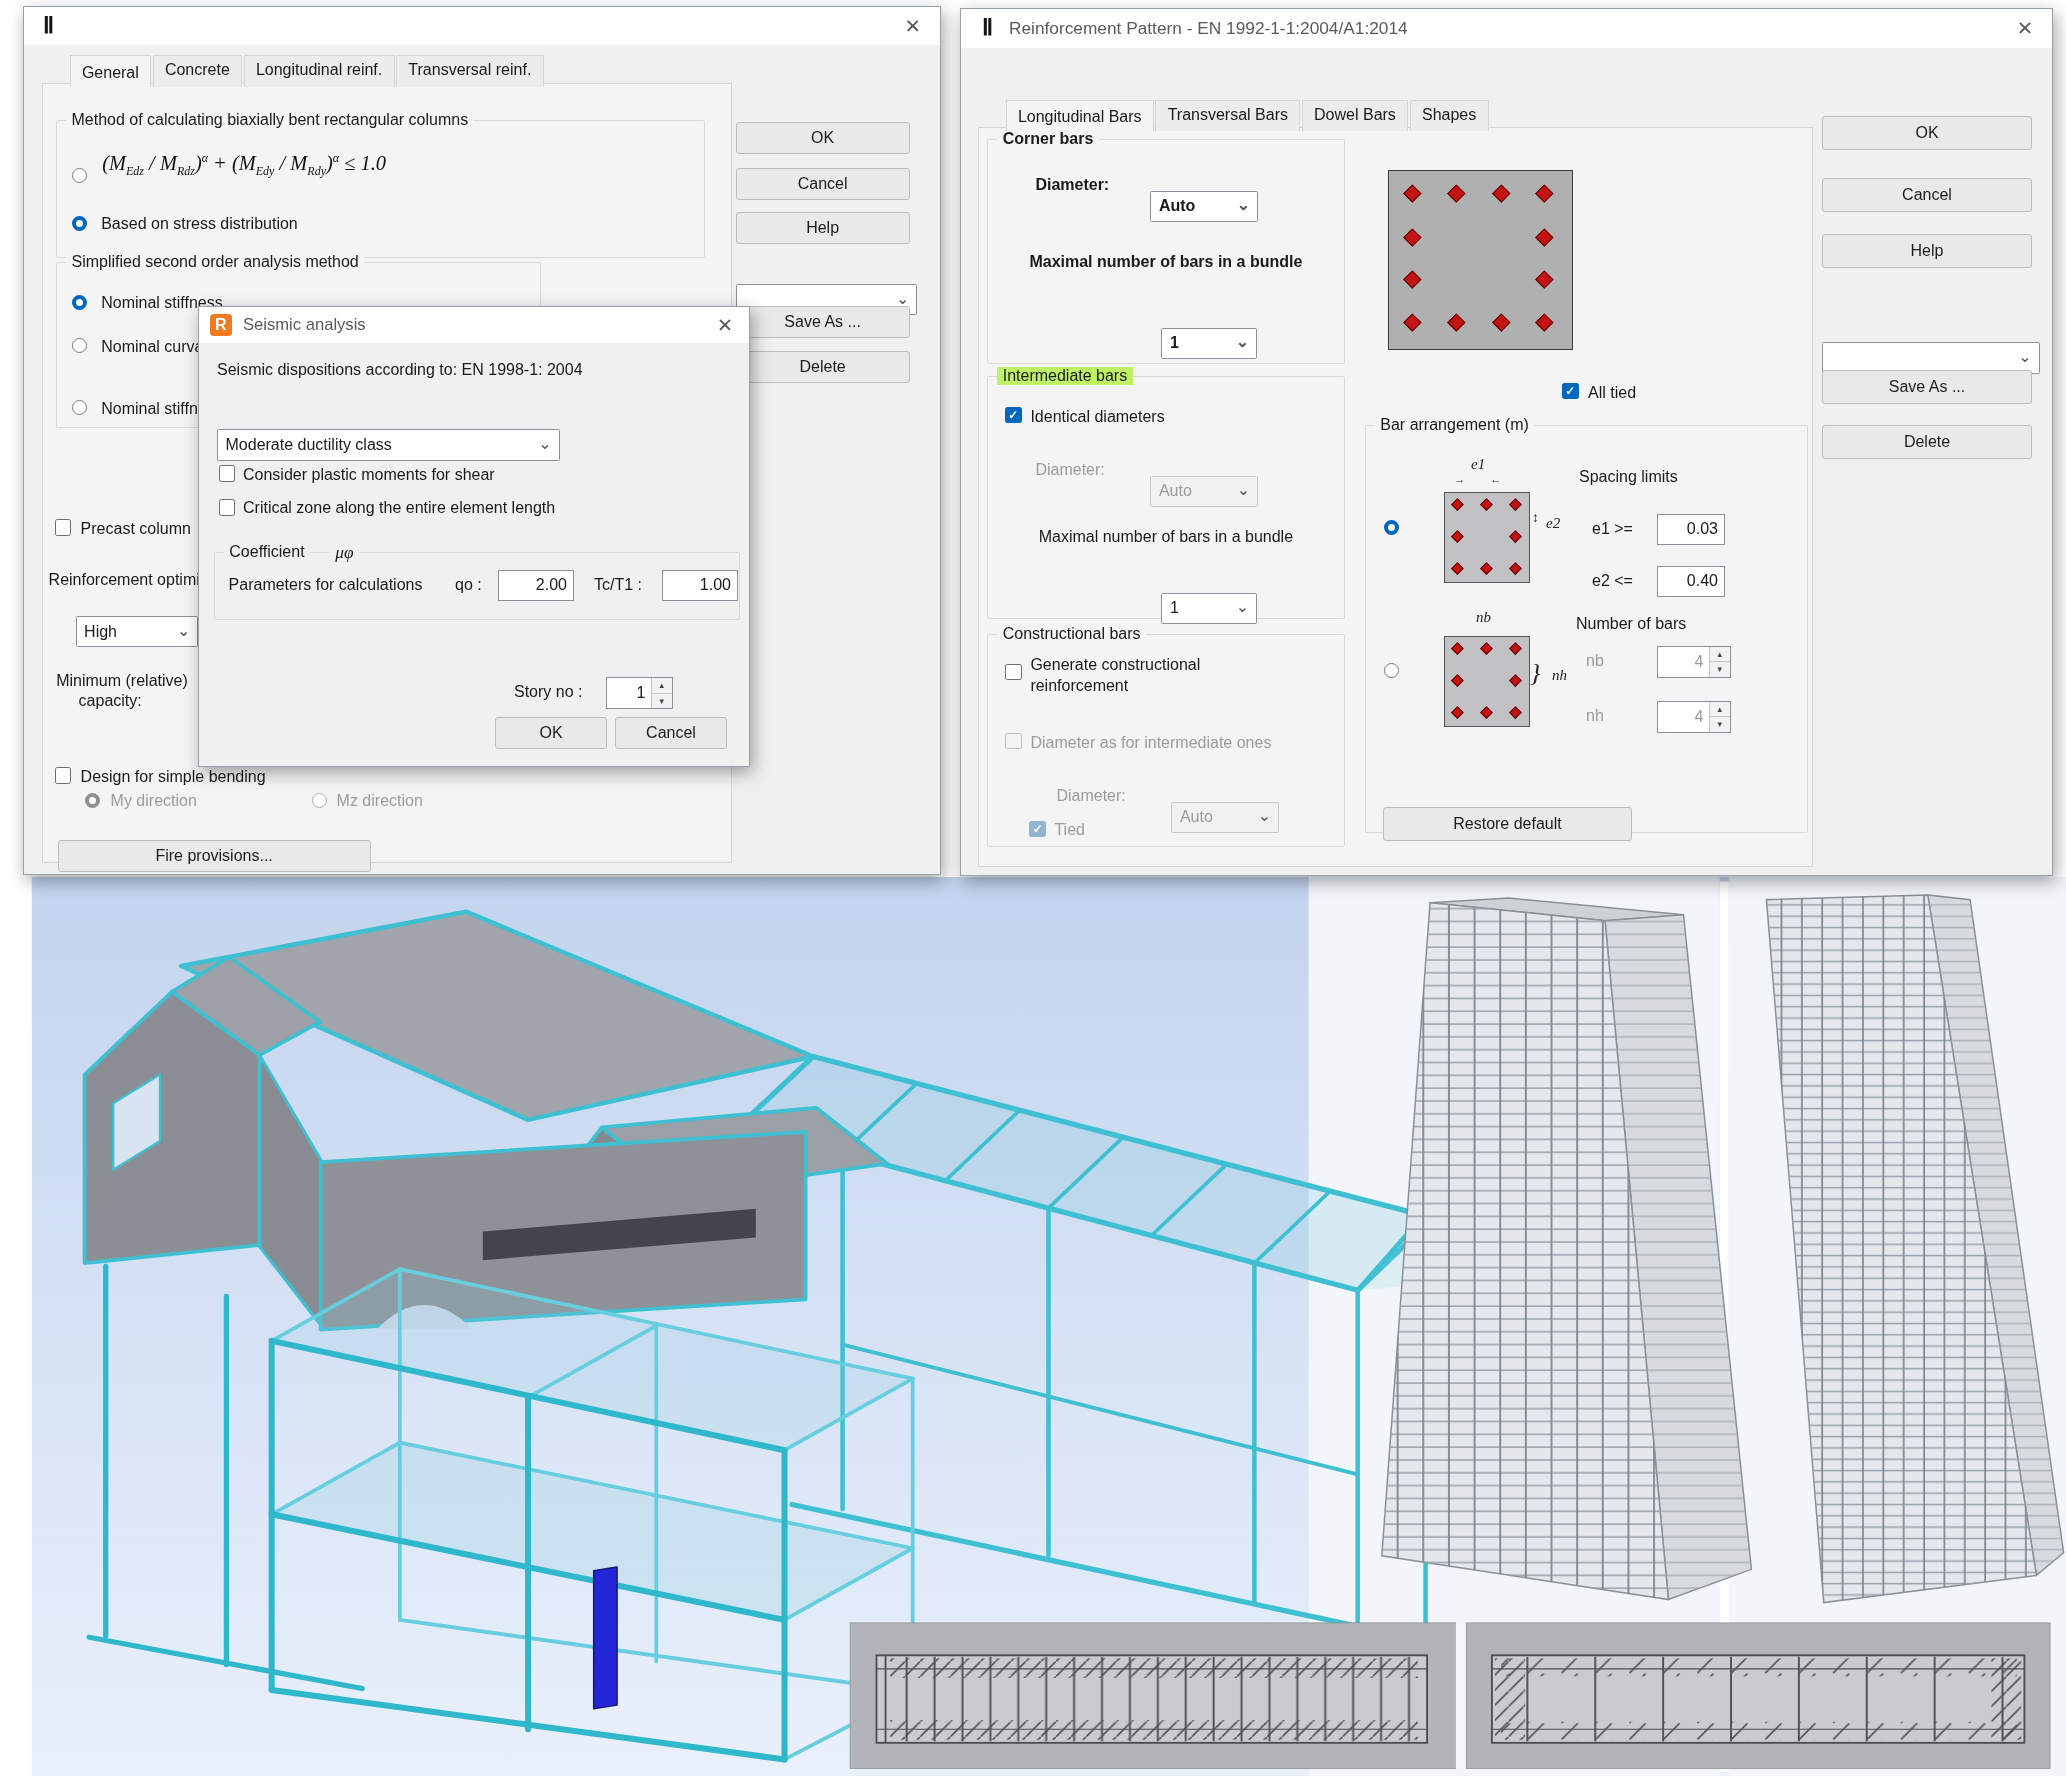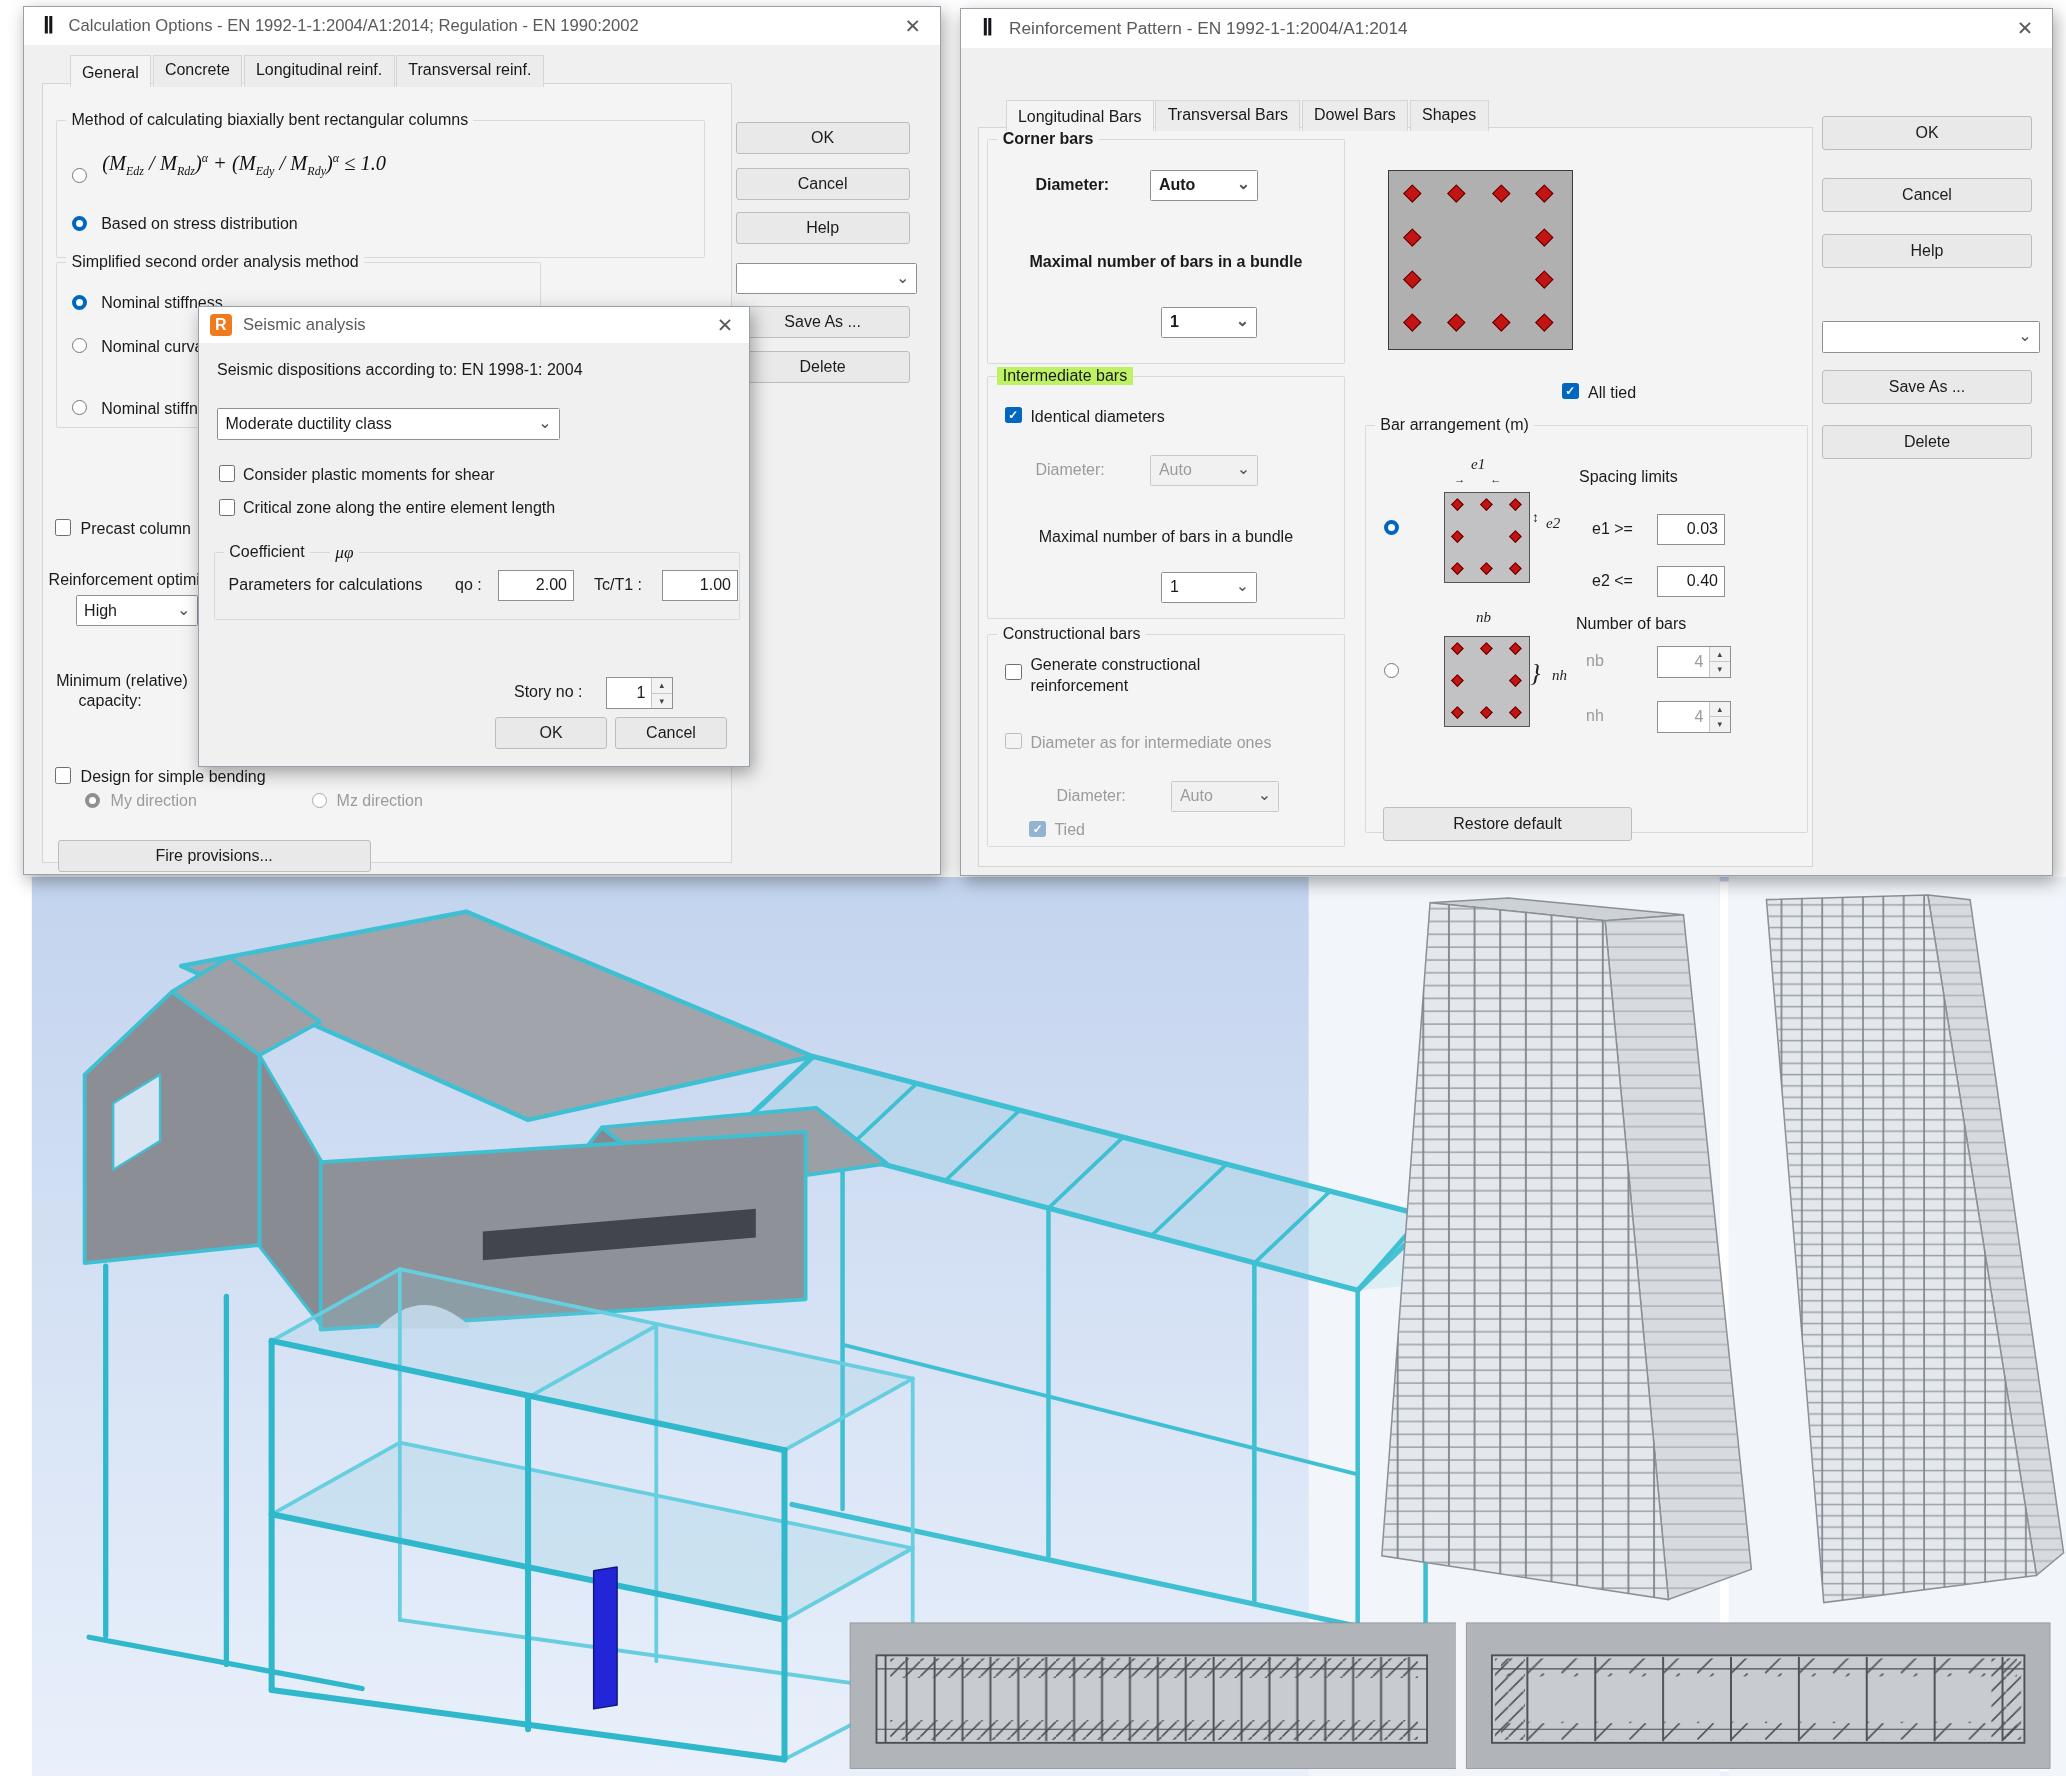--- a/index.html
+++ b/index.html
@@ -28,21 +28,21 @@
        background:#f0f0f1;white-space:nowrap;}
   .page .glabel{background:#f4f4f5;}
 
   .lbl{position:absolute;font-size:16px;white-space:nowrap;}
   .lbl.gray{color:#9b9b9b;}
 
   .btn{position:absolute;background:#e9e9ea;border:0.8px solid #bdbdbd;border-radius:3px;
        font-size:16px;color:#1c1c1c;display:flex;align-items:center;justify-content:center;}
 
   .combo{position:absolute;background:#ffffff;border:0.8px solid #8a8f98;border-radius:1.5px;
-       font-size:16px;display:flex;align-items:center;padding-left:7.5px;}
+       font-size:16px;display:flex;align-items:center;padding-left:7.5px;margin-top:21px;}
   .combo .chev{position:absolute;right:6.8px;font-size:16px;color:#555;top:50%;
        transform:translateY(-58%);}
   .combo.disabled{background:#f1f1f1;color:#9b9b9b;border-color:#c9c9c9;}
 
   .inp{position:absolute;background:#fff;border:0.8px solid #8a8f98;font-size:16px;
        display:flex;align-items:center;justify-content:flex-end;padding-right:6px;}
 
   .radio{position:absolute;width:15px;height:15px;border-radius:50%;
        border:0.8px solid #767676;background:#fff;box-sizing:border-box;}
   .radio.sel{border:4.5px solid #0067c0;}
@@ -216,21 +216,20 @@
     <rect x="1990" y="1120" width="684" height="24" fill="url(#patHatchB)"></rect>
     <rect x="1982" y="1036" width="40" height="108" fill="url(#patHatch)"></rect>
     <rect x="2640" y="1036" width="40" height="108" fill="url(#patHatch)"></rect>
   </g>
 </svg>
 </div>
 
 <div class="dlg" style="left:22.6px;top:6px;width:916px;height:867px;z-index:10;">
   <div class="titlebar" style="height:38px;">
     <div class="appicon" style="left:12px;top:6px;">Ⅱ</div>
-    <div class="title" style="left:45px;line-height:38px;">Calculation Options - EN 1992-1-1:2004/A1:2014;  Regulation - EN 1990:2002</div>
     <div class="closebtn" style="height:38px;line-height:38px;">✕</div>
   </div>
 
   <div class="tabs" style="left:18px;top:48px;">
     <span class="tab active">General</span>
     <span class="tab">Concrete</span>
     <span class="tab">Longitudinal reinf.</span>
     <span class="tab">Transversal reinf.</span>
   </div>
 

